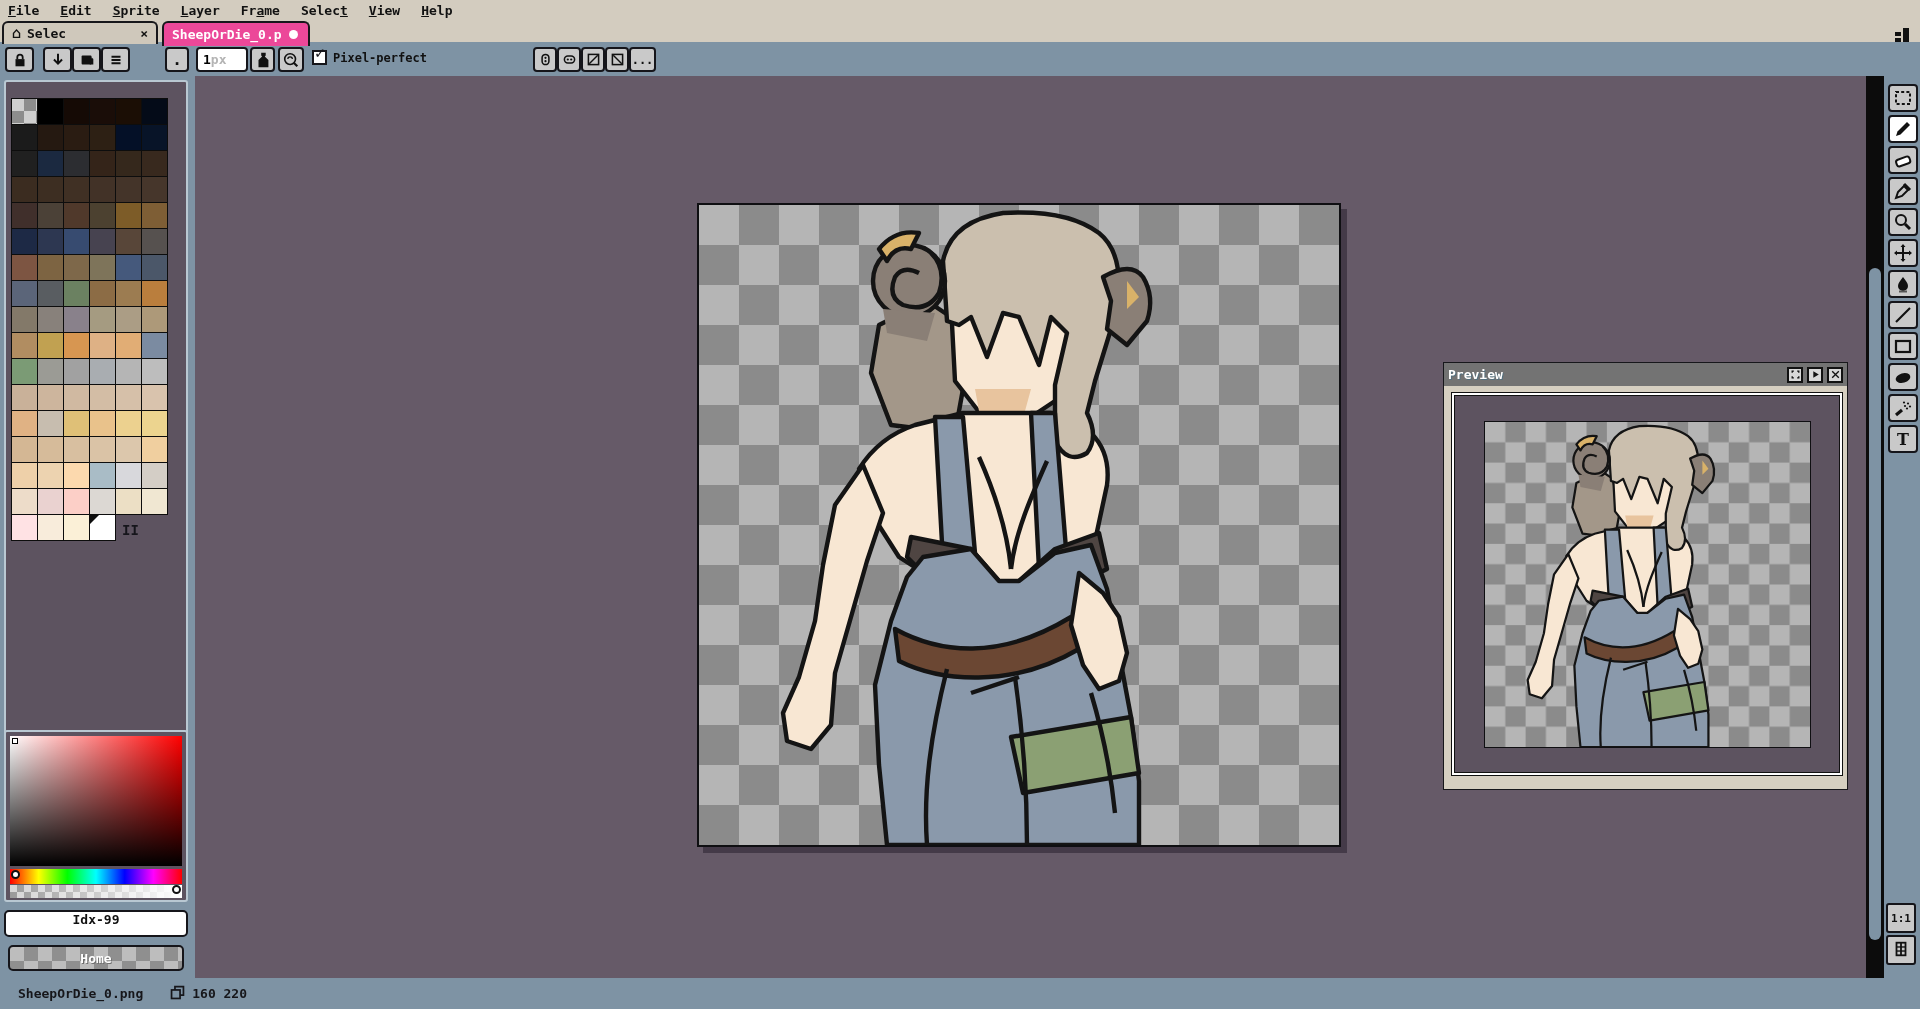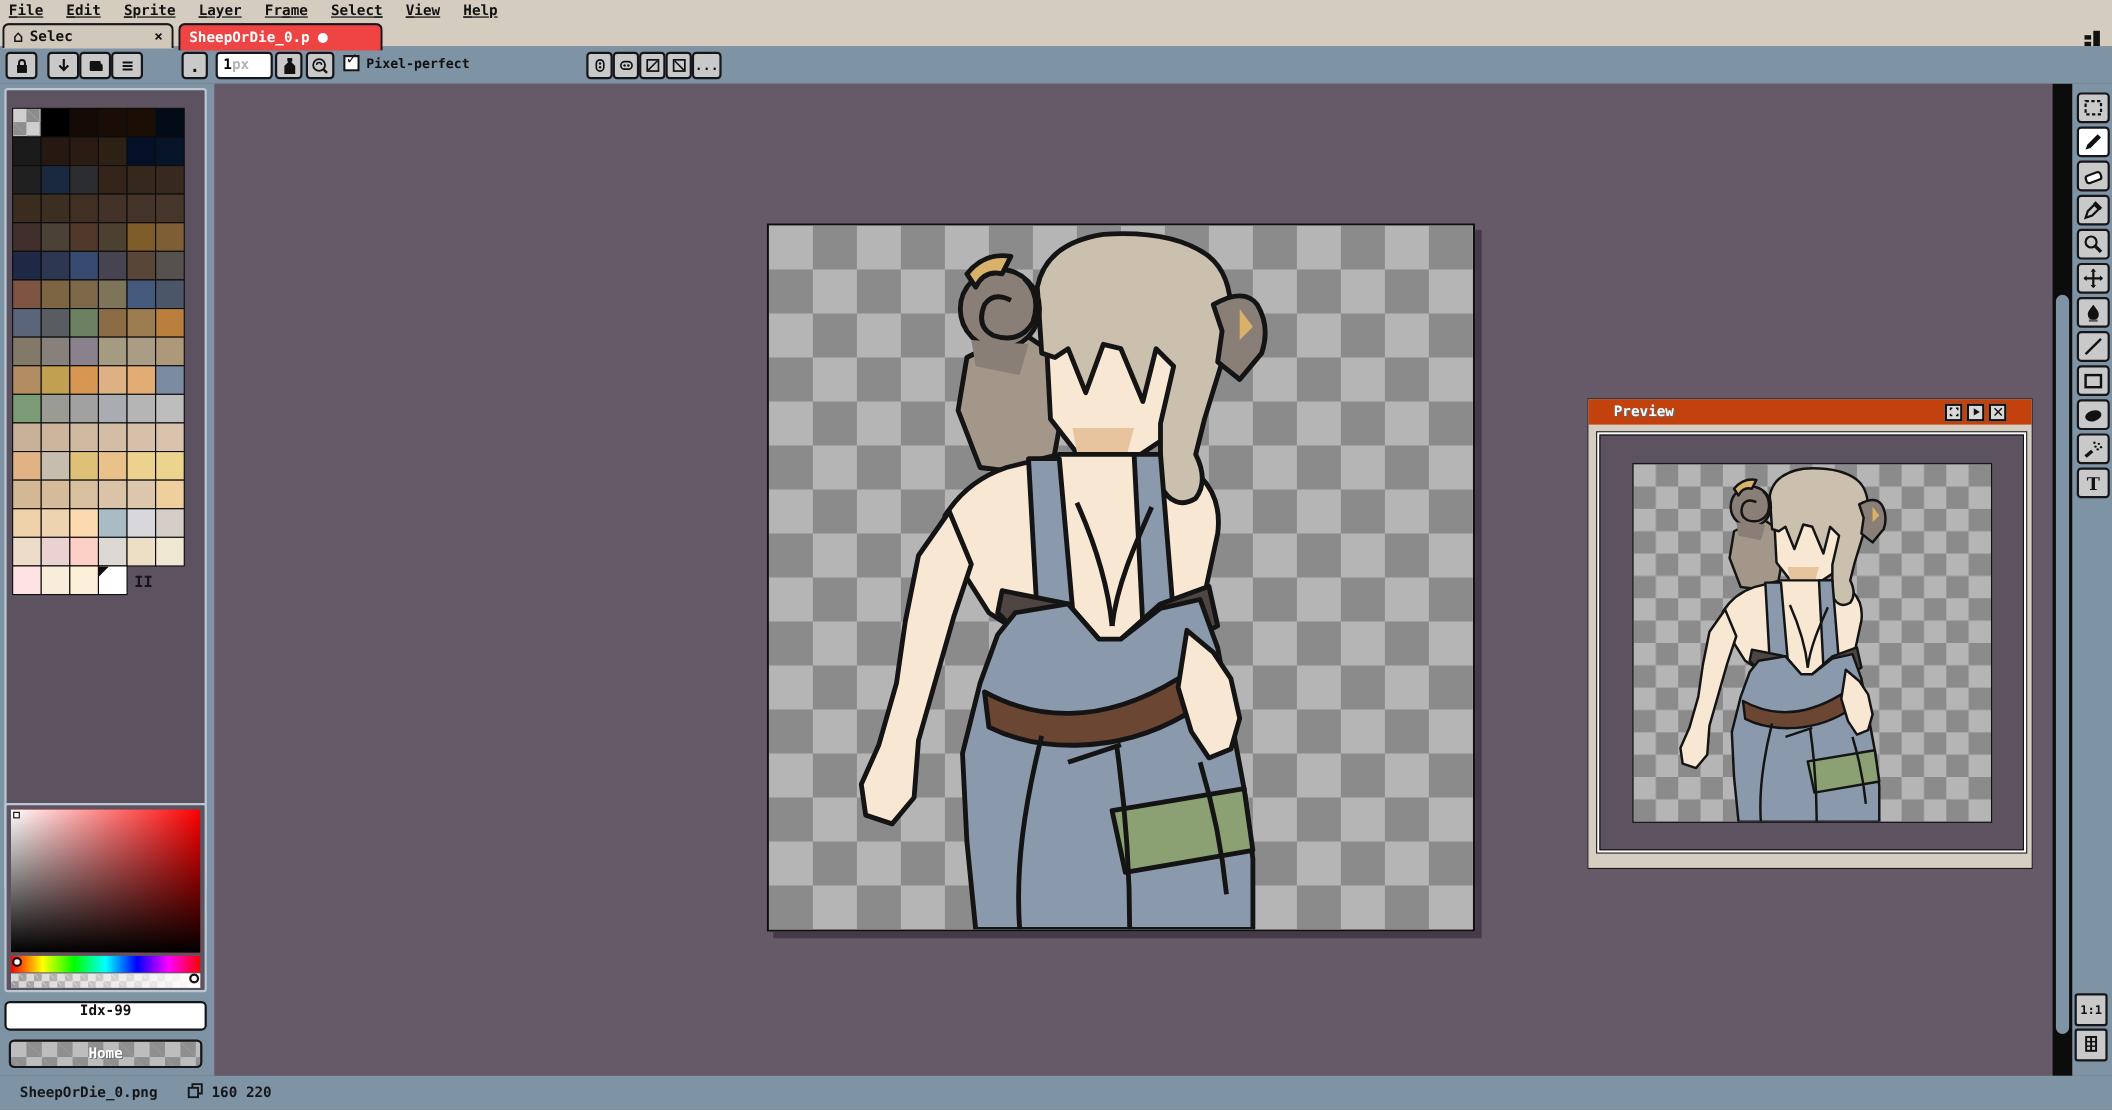--- a/index.html
+++ b/index.html
@@ -15,21 +15,21 @@
   .corner-icon { position:absolute; right:6px; top:26px; width:22px; height:16px; z-index:31; }
 
   
   .tabbar { position:absolute; left:0; top:20px; width:1920px; height:22px;
     background:#d3ccbf; z-index:20; }
   .tab { position:absolute; top:1px; height:23px; display:flex; align-items:center;
     border:2px solid #17171b; border-bottom:none; border-radius:6px 6px 0 0;
     font-size:13px; font-weight:bold; padding:0 8px; }
   .tab.home { left:2px; width:156px; background:#cfc8bb; color:#111; gap:6px; }
   .tab.home .tab-close { margin-left:auto; font-size:13px; }
-  .tab.active { left:162px; width:186px; background:#ef4444; color:#fff; gap:7px; height:25px; z-index:25; }
+  .tab.active { left:162px; width:148px; background:#ec4899; color:#fff; gap:7px; height:25px; z-index:25; }
   .home-ico { font-size:15px; line-height:1; }
   .dot { width:9px; height:9px; border-radius:50%; background:#fff; display:inline-block; }
 
   
   .contextbar { position:absolute; left:0; top:42px; width:1920px; height:34px;
     background:#7e93a4; z-index:10; }
   .btn { position:absolute; top:5px; height:25px; background:#c9c9c9; border:2px solid #15151a;
     border-radius:4px; display:flex; align-items:center; justify-content:center;
     font-weight:bold; color:#111; cursor:default; }
   .btn svg { display:block; }
@@ -84,22 +84,22 @@
   
   .workspace { position:absolute; left:195px; top:76px; width:1671px; height:902px;
     background:#665a68; overflow:hidden; }
   .canvas { position:absolute; left:502px; top:127px; width:644px; height:644px;
     border:2px solid #0f0f12; box-shadow:6px 6px 0 rgba(18,10,24,0.4); background:#b5b5b5; }
   .canvas svg { display:block; width:100%; height:100%; }
 
   
   .preview { position:absolute; left:1248px; top:286px; width:405px; height:428px;
     border:1px solid #17171b; background:#d6cfc1; }
-  .preview-title { height:23px; background:#c2410c; display:flex; align-items:center;
-    padding:0 23px; gap:4px; }
+  .preview-title { height:23px; background:#737373; display:flex; align-items:center;
+    padding:0 4px; gap:4px; }
   .preview-title .title-text { font-size:13px; font-weight:bold; color:#fff;
     text-shadow:1px 1px 0 #55707e; margin-right:auto; }
   .pv-btn { width:16px; height:16px; background:#d8d8d8; border:2px solid #111;
     display:flex; align-items:center; justify-content:center; }
   .preview-body { position:absolute; left:7px; top:29px; width:392px; height:384px;
     border:1px solid #111; background:#fff; padding:2px; }
   .preview-inner { width:100%; height:100%; border:1px solid #111; background:#5d5360;
     display:flex; align-items:center; justify-content:center; }
   .preview-img { width:327px; height:327px; border:1px solid #0f0f12; }
   .preview-img svg { display:block; width:100%; height:100%; }
@@ -135,21 +135,21 @@
   .zoom-input .unit { color:#a8a8a8; }
   .plus-btn { width:19px; height:19px; background:#c9c9c9; border:2px solid #15151a; border-radius:3px;
     display:flex; align-items:center; justify-content:center; font-size:13px; font-weight:bold; }
 </style>
 </head>
 <body>
 
 <div class="app">
 
   <div class="menubar">
-    <div id="menu-items" style="display:flex;gap:21px;text-decoration:underline;">
+    <div id="menu-items" style="display:flex;gap:21px;">
         <span class="menu-item"><u>F</u>ile</span>
         <span class="menu-item"><u>E</u>dit</span>
         <span class="menu-item"><u>S</u>prite</span>
         <span class="menu-item"><u>L</u>ayer</span>
         <span class="menu-item">Fr<u>a</u>me</span>
         <span class="menu-item">Selec<u>t</u></span>
         <span class="menu-item"><u>V</u>iew</span>
         <span class="menu-item"><u>H</u>elp</span>
       </div>
   </div>

